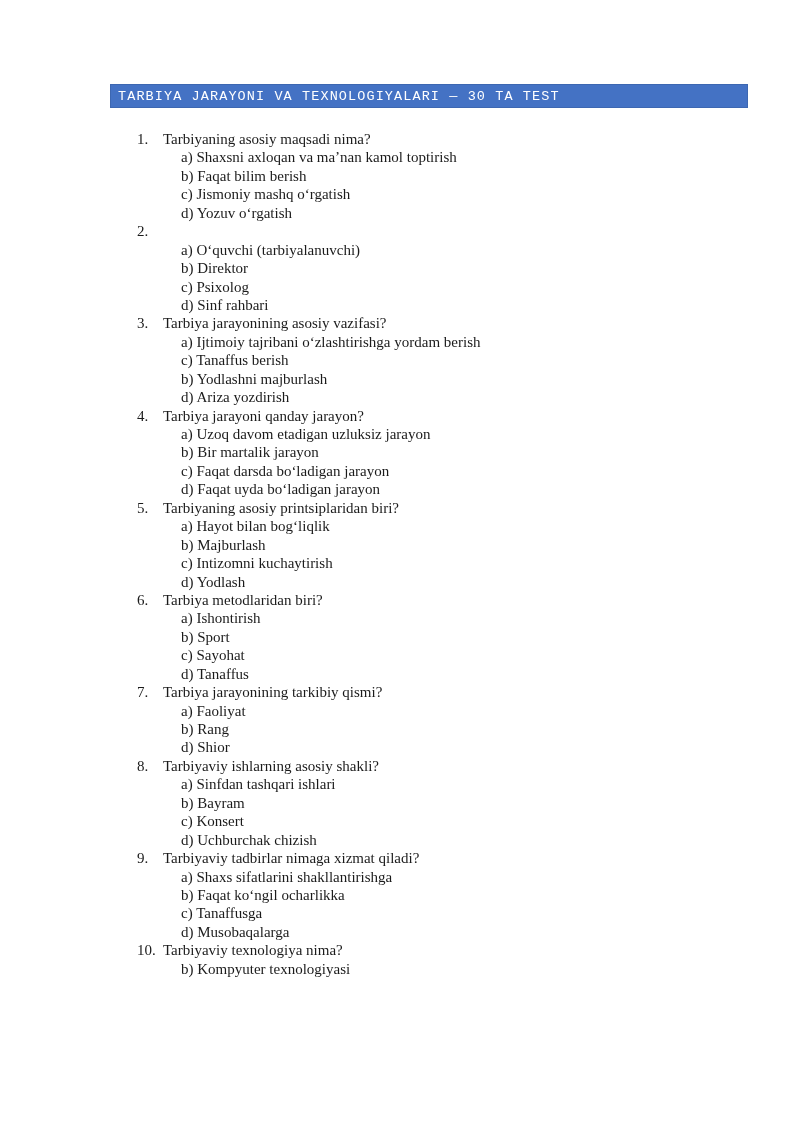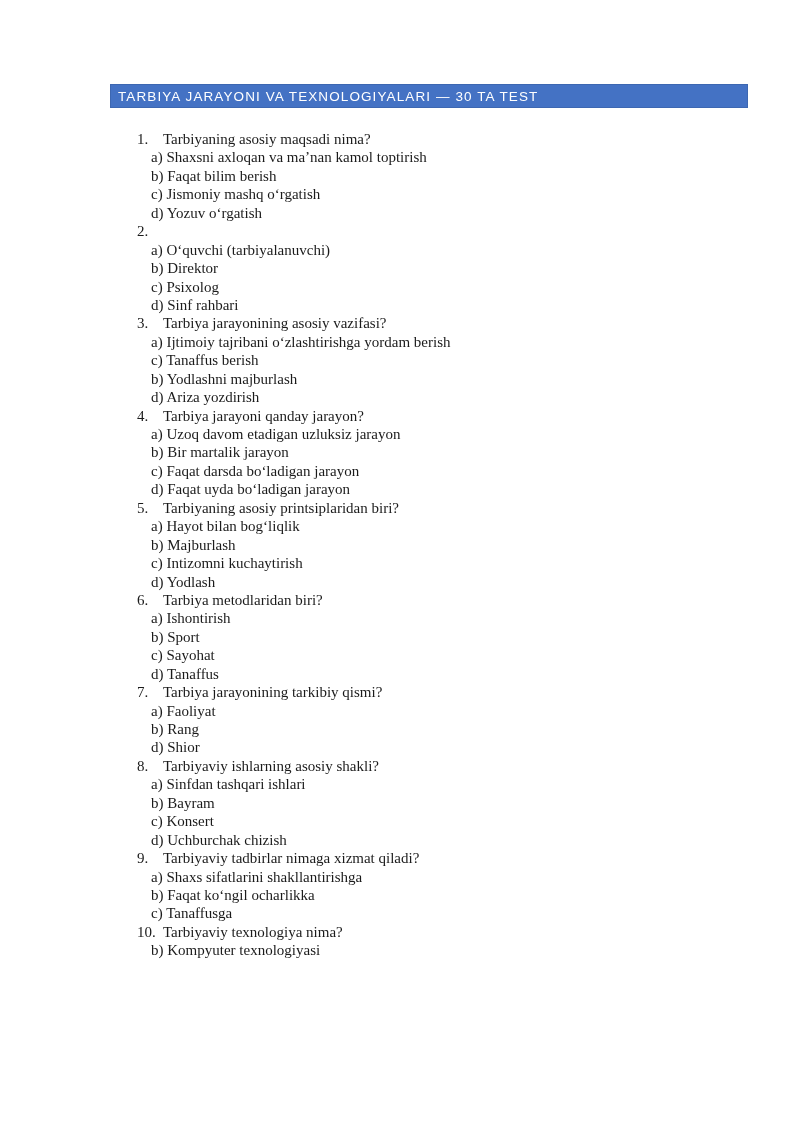--- a/index.html
+++ b/index.html
@@ -20,42 +20,42 @@
     height: 24px;
     background: #4472C4;
     border: 1px solid #3d67b1;
     display: flex;
     align-items: center;
     padding-left: 7px;
     overflow: hidden;
   }
   .title-bar .title-text {
     color: #ffffff;
-    font-family: Liberation Sans, sans-serif;
+    font-family: Liberation Mono, monospace;
     font-size: 13.5px;
     font-weight: 400;
     letter-spacing: 1.1px;
     white-space: nowrap;
   }
   .question-list {
     position: absolute;
     left: 137px;
     top: 130px;
     width: 640px;
     font-size: 15px;
     line-height: 18.44px;
     color: #1b1b1b;
     list-style: none;
   }
   .q-row { display: flex; }
   .qnum {
     flex: 0 0 26px;
     width: 26px;
   }
-  .opts { margin-left: 14px; }
+  .opts { margin-left: 44px; }
   .opt { white-space: nowrap; }
 </style>
 </head>
 <body>
 
 <div class="page" style="background: rgb(255, 255, 255);">
 
   <div class="title-bar" style="background: rgb(68, 114, 196);">
     <span class="title-text" style="color: rgb(255, 255, 255);">TARBIYA JARAYONI VA TEXNOLOGIYALARI — 30 TA TEST</span>
   </div>
@@ -174,20 +174,21 @@
   <li class="q">
     <div class="q-row">
       <span class="qnum">9.</span>
       <span class="qtext">Tarbiyaviy tadbirlar nimaga xizmat qiladi?</span>
     </div>
     <div class="opts">
 
     <div class="opt">a) Shaxs sifatlarini shakllantirishga</div>
           <div class="opt">b) Faqat ko‘ngil ocharlikka</div>
           <div class="opt">c) Tanaffusga</div>
+          <div class="opt">d) Musobaqalarga</div>
         </div>
   </li>
 
   <li class="q">
     <div class="q-row">
       <span class="qnum">10.</span>
       <span class="qtext">Tarbiyaviy texnologiya nima?</span>
     </div>
     <div class="opts">
 

